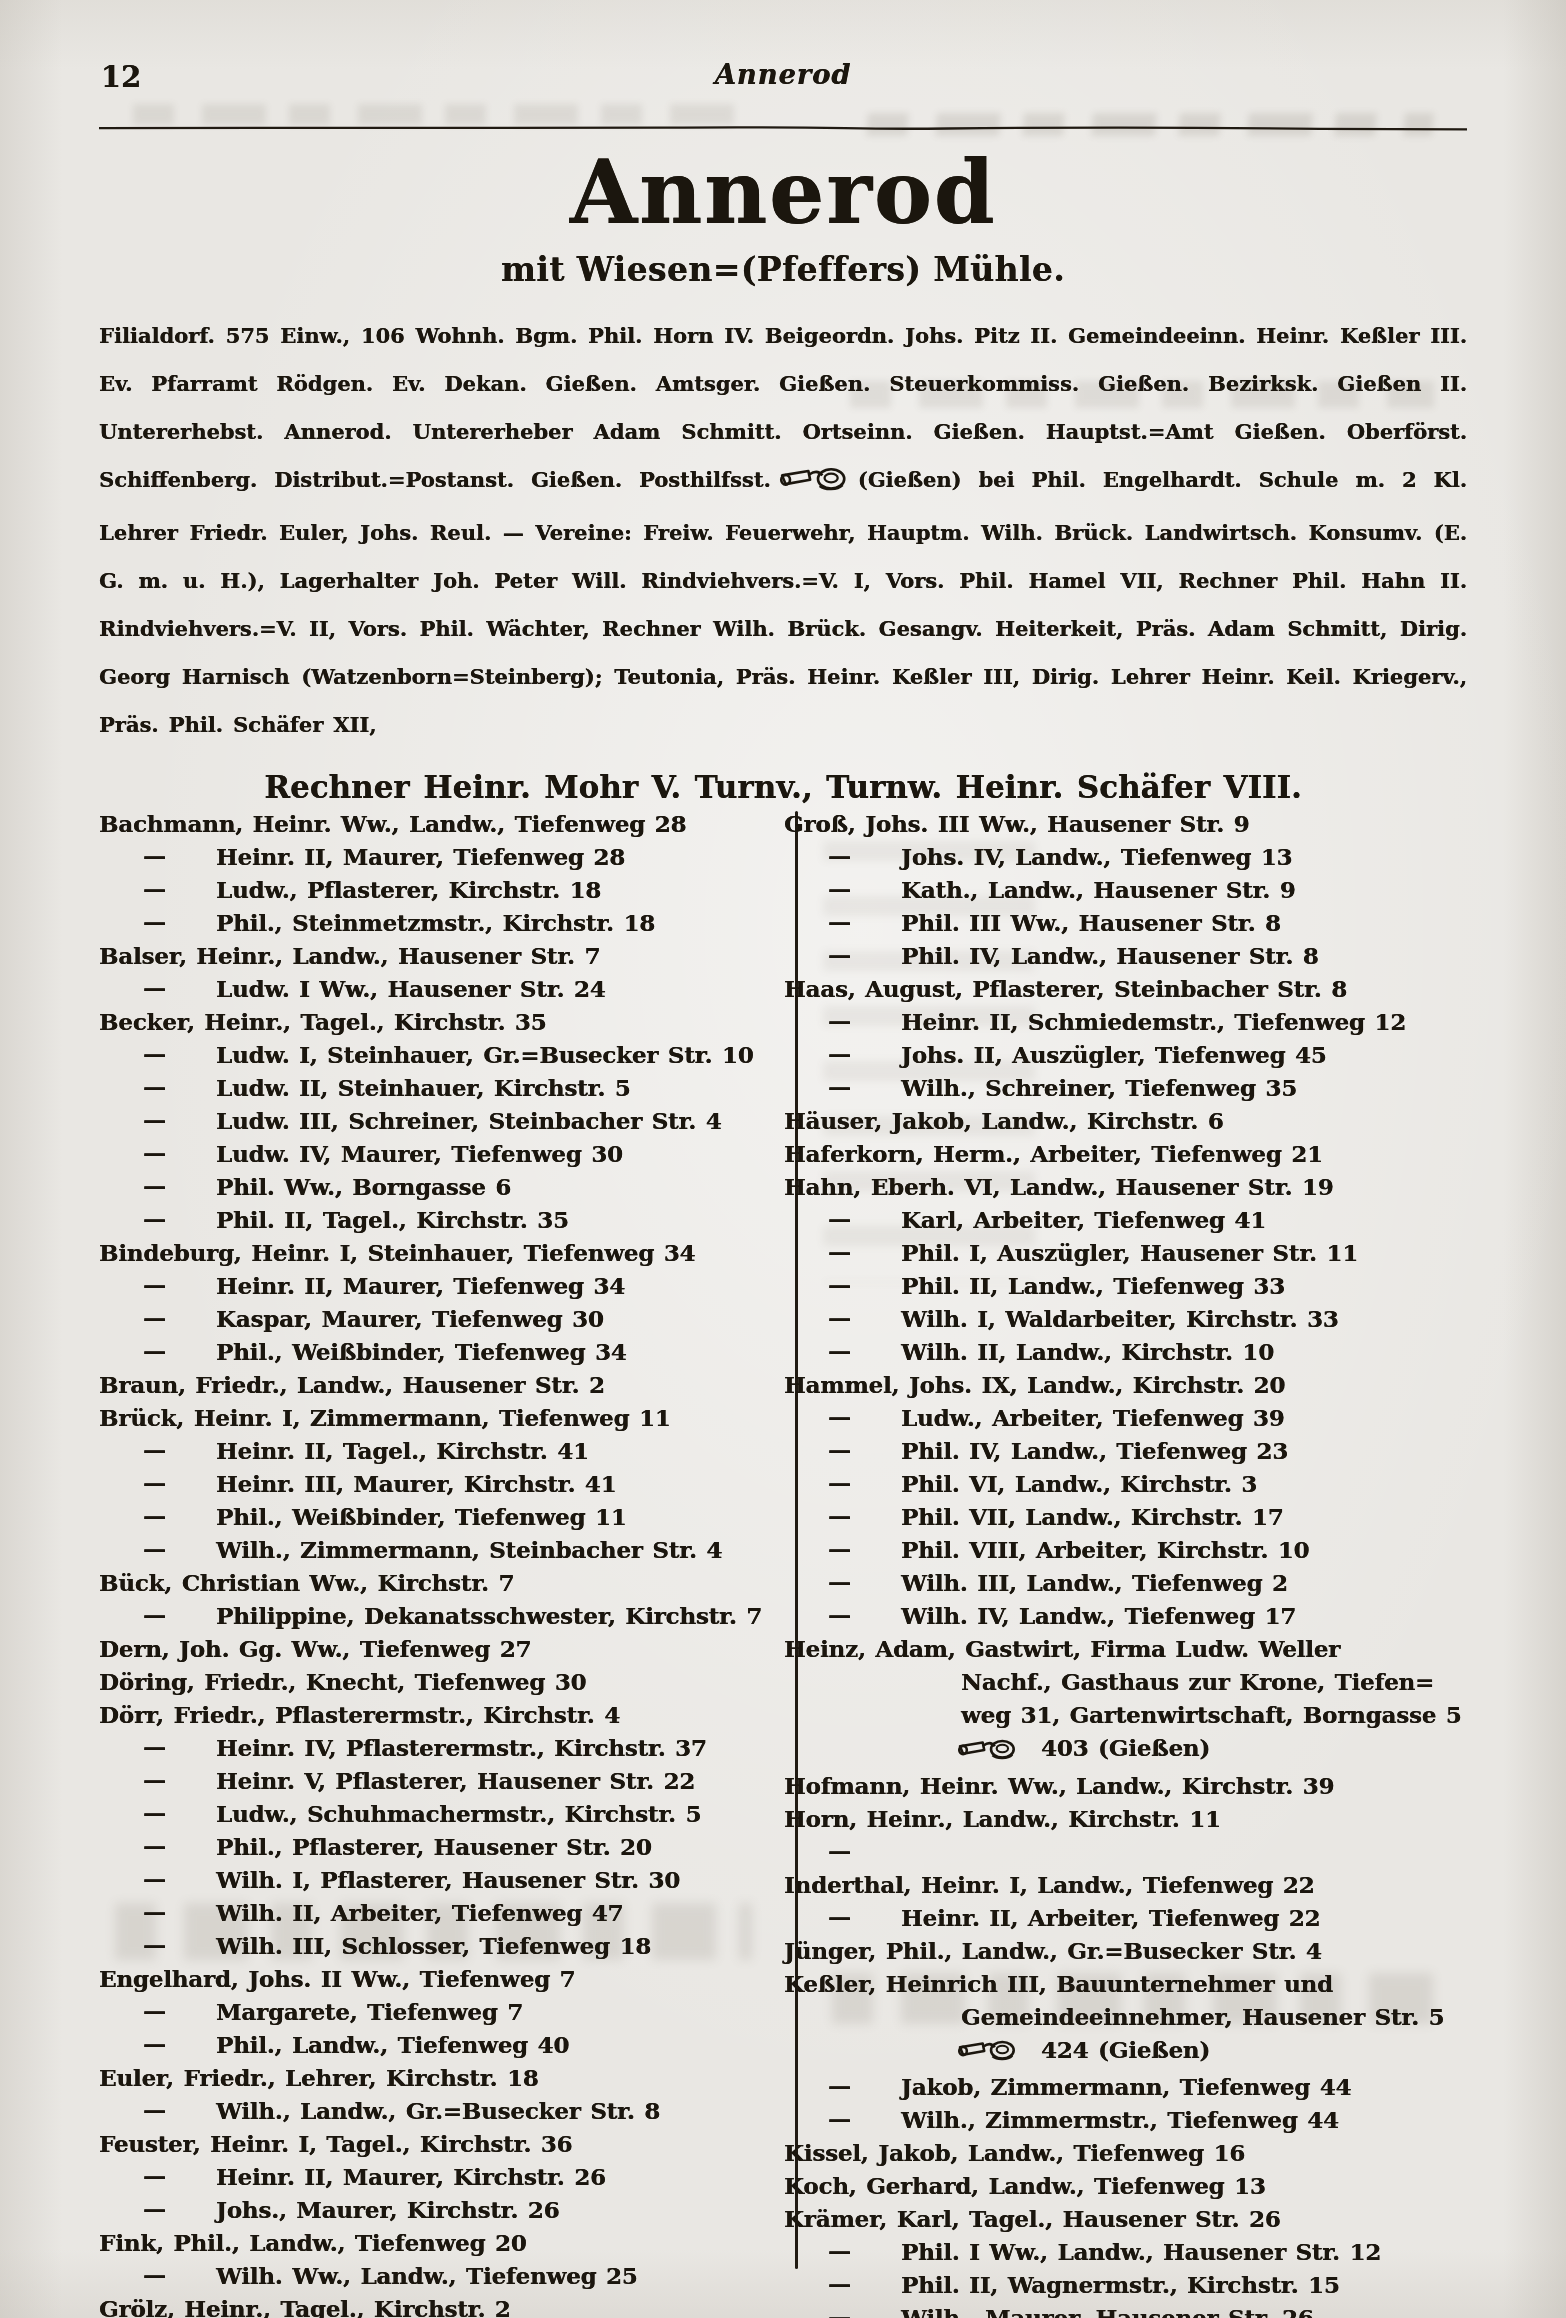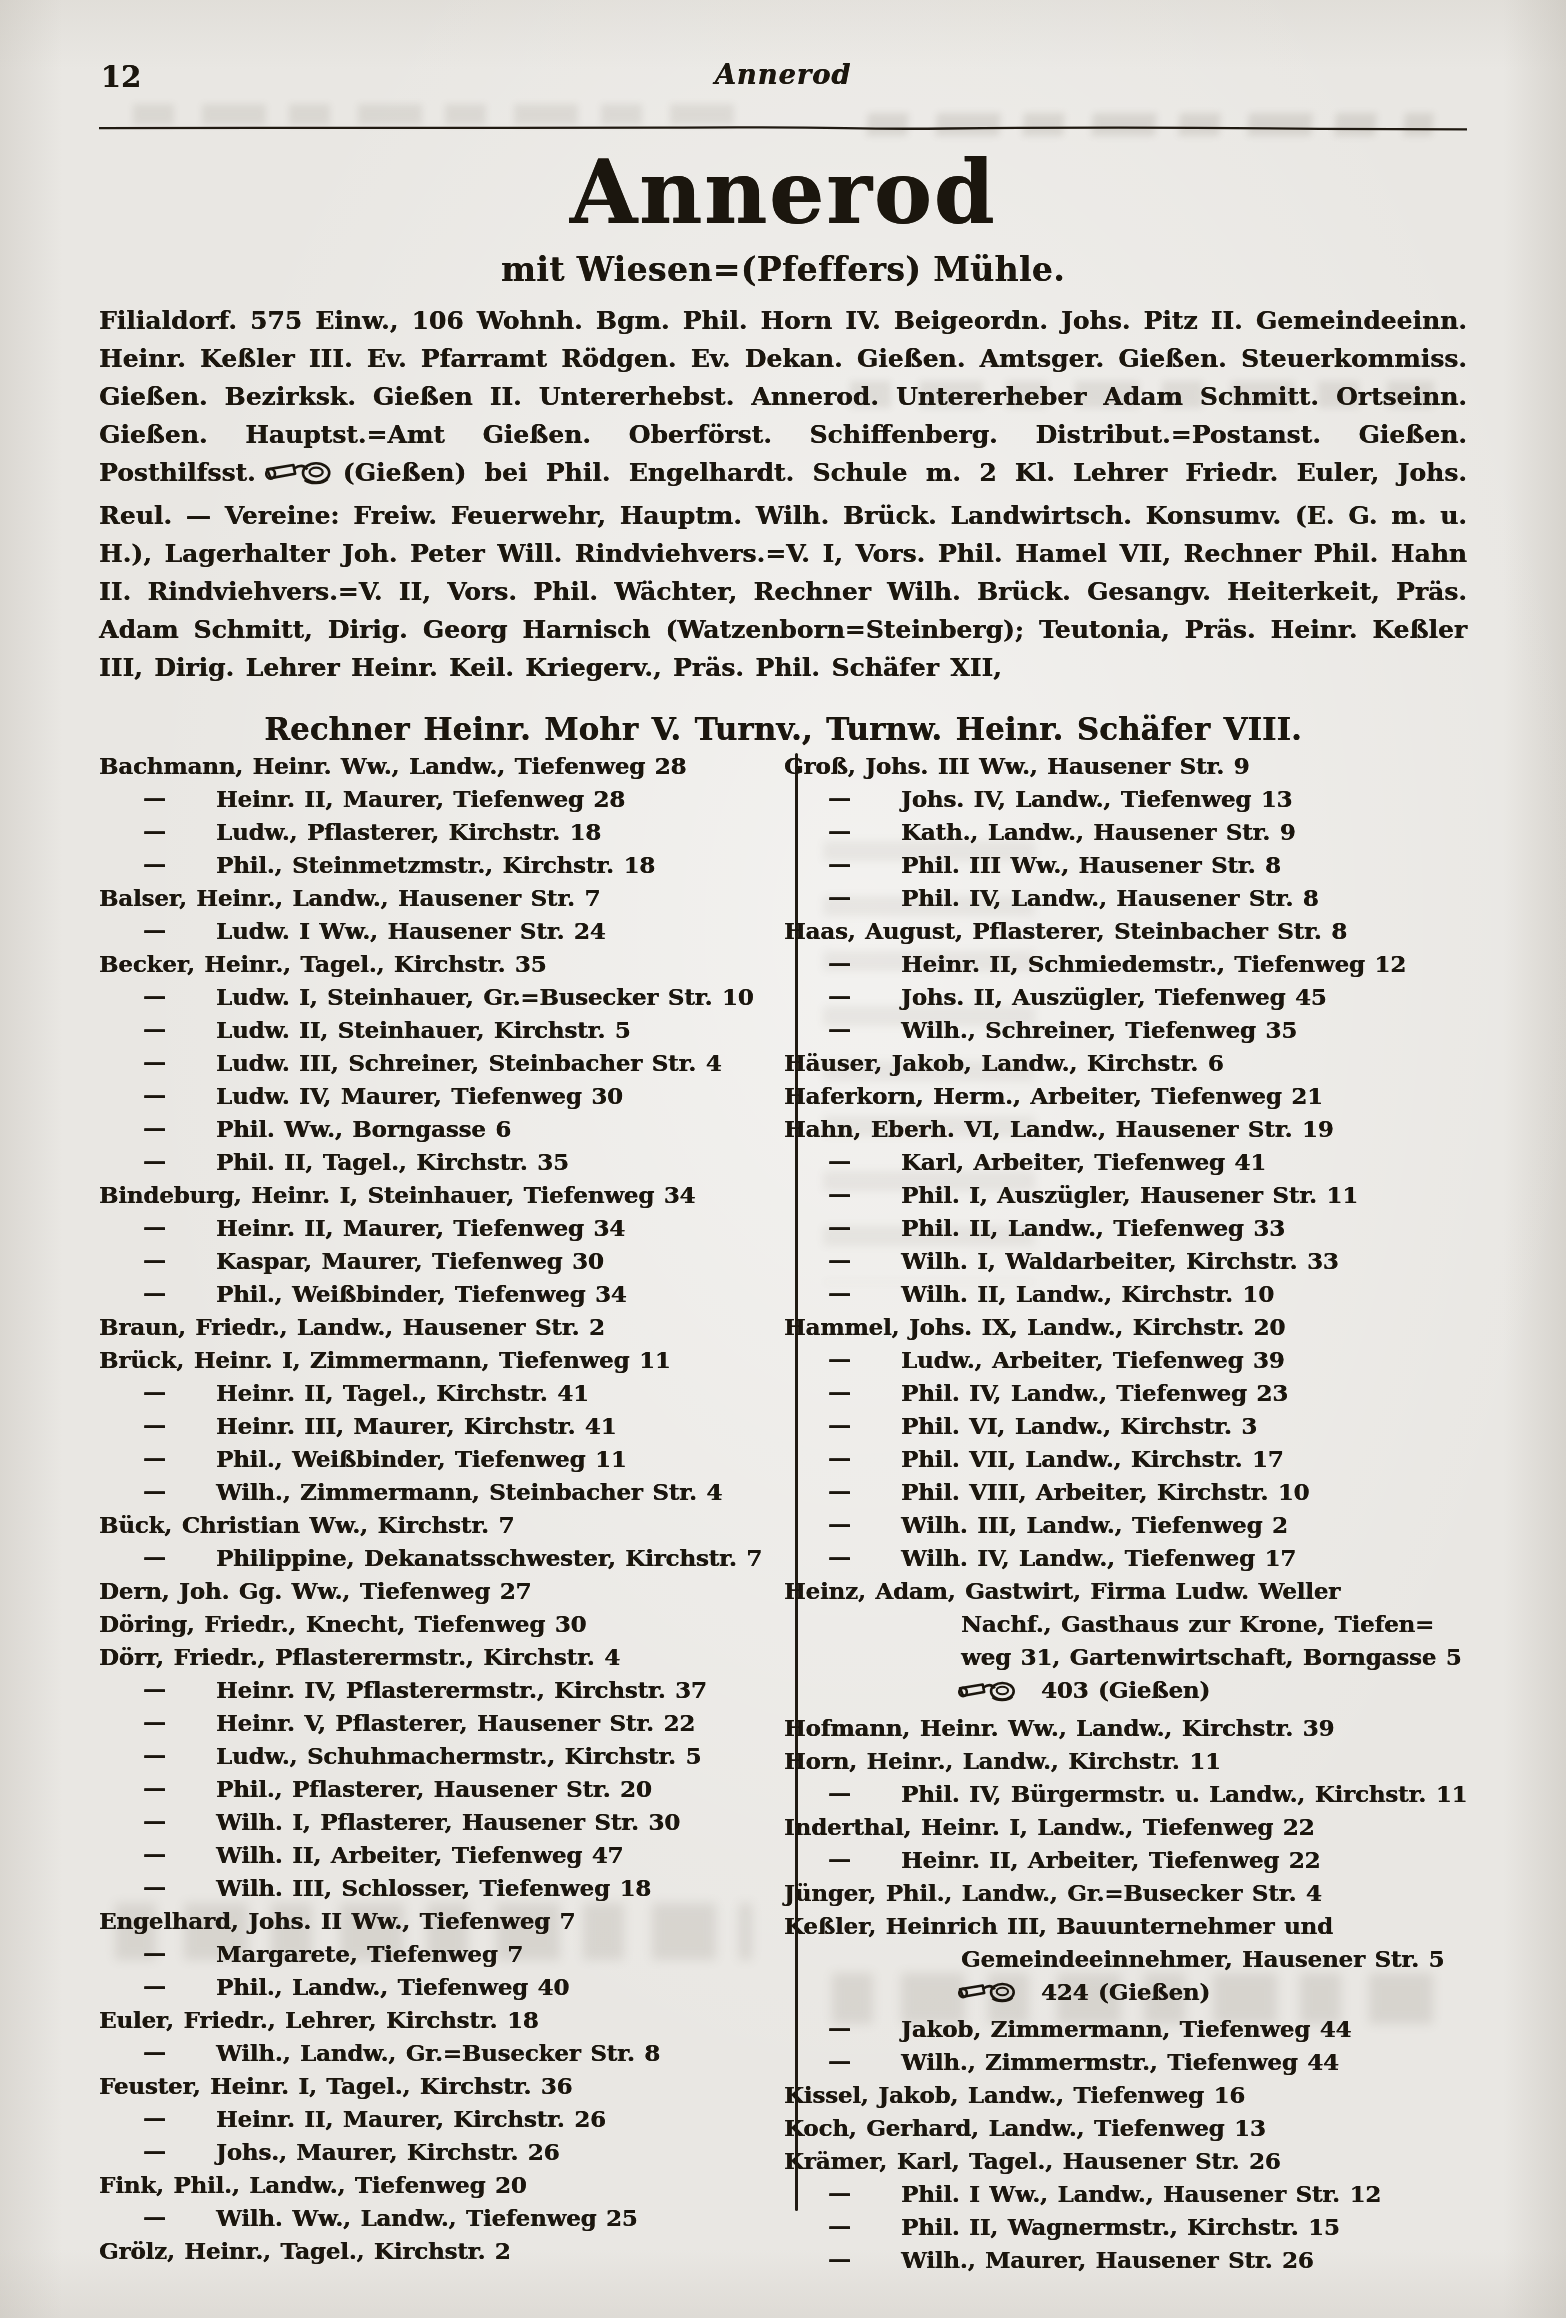--- a/index.html
+++ b/index.html
@@ -22,21 +22,21 @@
   .page-number{position:absolute;left:1.8px;top:7px;font-size:29px;}
   .running-head{position:absolute;left:0;right:0;top:5.3px;text-align:center;font-size:27.4px;font-style:italic;letter-spacing:0.9px;}
   .head-rule{margin-top:16px;height:7px;}
 
   
   .title-block{text-align:center;margin-top:23px;}
   .place-title{font-size:87px;line-height:1;letter-spacing:1.8px;}
   .place-subtitle{font-size:33px;margin-top:14px;letter-spacing:0.4px;}
 
   
-  .intro{margin-top:13px;font-size:25px;line-height:38px;text-align:justify;word-spacing:2.7px;}
+  .intro{margin-top:23px;font-size:21px;line-height:48px;text-align:justify;word-spacing:2.7px;}
   .intro-last{text-align:center;font-size:31px;line-height:34px;word-spacing:2.7px;}
   .inline-phone{display:inline-block;vertical-align:-5.3px;margin:0 7px;}
 
   
   .columns{display:flex;margin-top:3px;position:relative;min-height:1540px;align-items:flex-start;}
   .col{width:662px;}
   .col-right{width:658px;padding-left:23px;}
   .col-divider{position:absolute;left:696px;top:3.5px;height:1458px;width:2.7px;background:#201a12;border-radius:1.8px;}
 
   .row{position:relative;white-space:nowrap;line-height:33px;min-height:33px;font-size:23px;letter-spacing:-0.2px;word-spacing:1.8px;}
@@ -575,21 +575,20 @@
 
         <div class="row t-main">
           
           
           <span class="entry-text">Horn, Heinr., Landw., Kirchstr. 11</span>
         </div>
 
         <div class="row t-dash">
           <span class="dash-glyph">—</span>
           
-          <span class="entry-text">Phil. IV, Bürgermstr. u. Landw., Kirchstr. 11</span>
         </div>
 
         <div class="row t-main">
           
           
           <span class="entry-text">Inderthal, Heinr. I, Landw., Tiefenweg 22</span>
         </div>
 
         <div class="row t-dash">
           <span class="dash-glyph">—</span>

